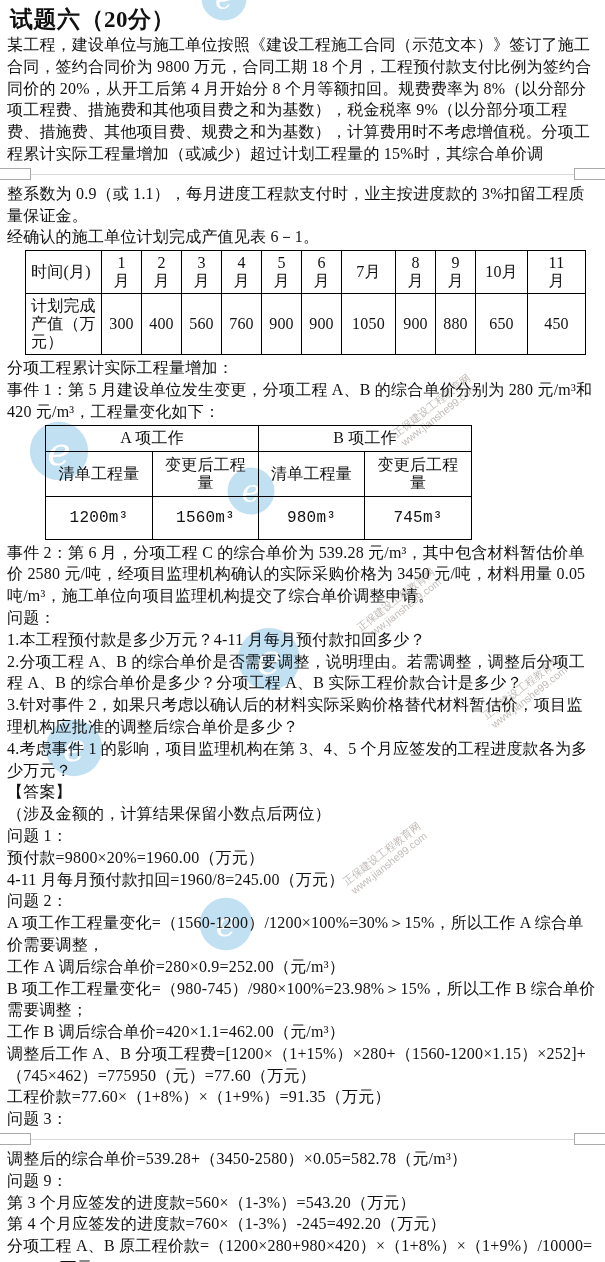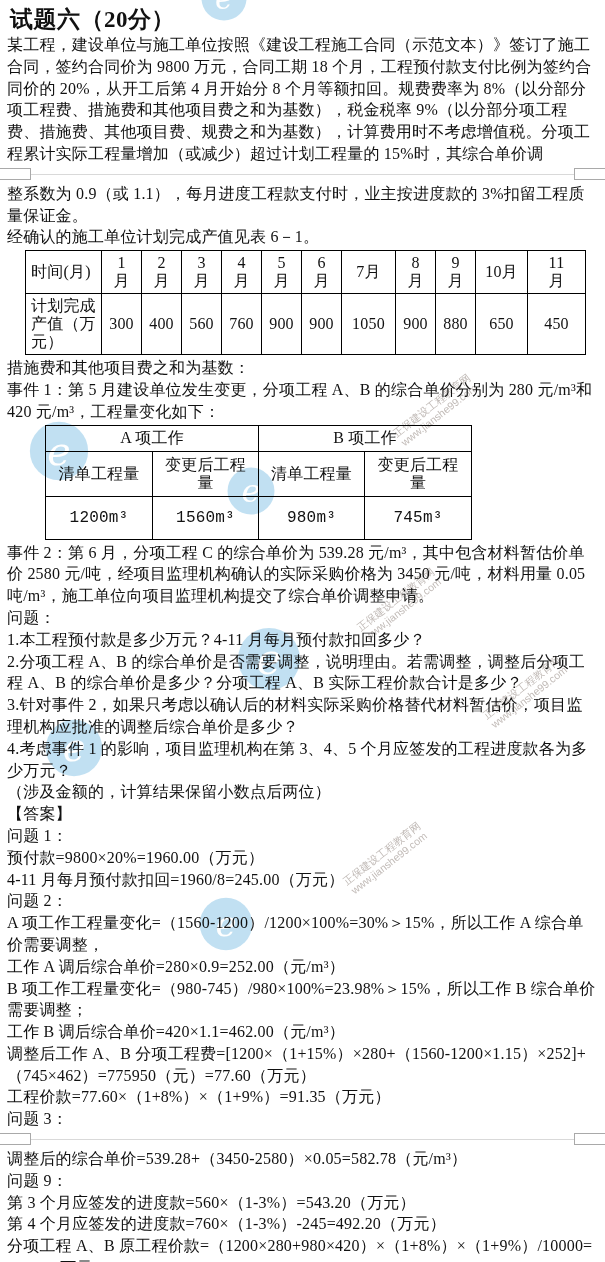--- a/index.html
+++ b/index.html
@@ -151,21 +151,21 @@
       <td>900</td>
       <td>1050</td>
       <td>900</td>
       <td>880</td>
       <td>650</td>
       <td>450</td>
     </tr>
   </tbody>
     </table>
 
-  <p>措施费和其他项目费之和为基数：</p>
+  <p>分项工程累计实际工程量增加：</p>
   <p>事件 1：第 5 月建设单位发生变更，分项工程 A、B 的综合单价分别为 280 元/m³和 420 元/m³，工程量变化如下：</p>
 
   <table class="t2">
     <colgroup>
         <col style="width:107px">
         <col style="width:106px">
         <col style="width:106px">
         <col style="width:107px">
       </colgroup>
     <tbody>
@@ -190,23 +190,23 @@
   </tbody>
     </table>
 
   <p>事件 2：第 6 月，分项工程 C 的综合单价为 539.28 元/m³，其中包含材料暂估价单价 2580 元/吨，经项目监理机构确认的实际采购价格为 3450 元/吨，材料用量 0.05 吨/m³，施工单位向项目监理机构提交了综合单价调整申请。</p>
 
   <p>问题：</p>
   <p>1.本工程预付款是多少万元？4-11 月每月预付款扣回多少？</p>
   <p>2.分项工程 A、B 的综合单价是否需要调整，说明理由。若需调整，调整后分项工程 A、B 的综合单价是多少？分项工程 A、B 实际工程价款合计是多少？</p>
   <p>3.针对事件 2，如果只考虑以确认后的材料实际采购价格替代材料暂估价，项目监理机构应批准的调整后综合单价是多少？</p>
   <p>4.考虑事件 1 的影响，项目监理机构在第 3、4、5 个月应签发的工程进度款各为多少万元？</p>
+  <p>【答案】</p>
+
   <p>（涉及金额的，计算结果保留小数点后两位）</p>
-
-  <p>【答案】</p>
   <p>问题 1：</p>
   <p>预付款=9800×20%=1960.00（万元）</p>
   <p>4-11 月每月预付款扣回=1960/8=245.00（万元）</p>
   <p>问题 2：</p>
   <p>A 项工作工程量变化=（1560-1200）/1200×100%=30%＞15%，所以工作 A 综合单价需要调整，</p>
   <p>工作 A 调后综合单价=280×0.9=252.00（元/m³）</p>
   <p>B 项工作工程量变化=（980-745）/980×100%=23.98%＞15%，所以工作 B 综合单价需要调整；</p>
   <p>工作 B 调后综合单价=420×1.1=462.00（元/m³）</p>
   <p>调整后工作 A、B 分项工程费=[1200×（1+15%）×280+（1560-1200×1.15）×252]+（745×462）=775950（元）=77.60（万元）</p>
   <p>工程价款=77.60×（1+8%）×（1+9%）=91.35（万元）</p>

